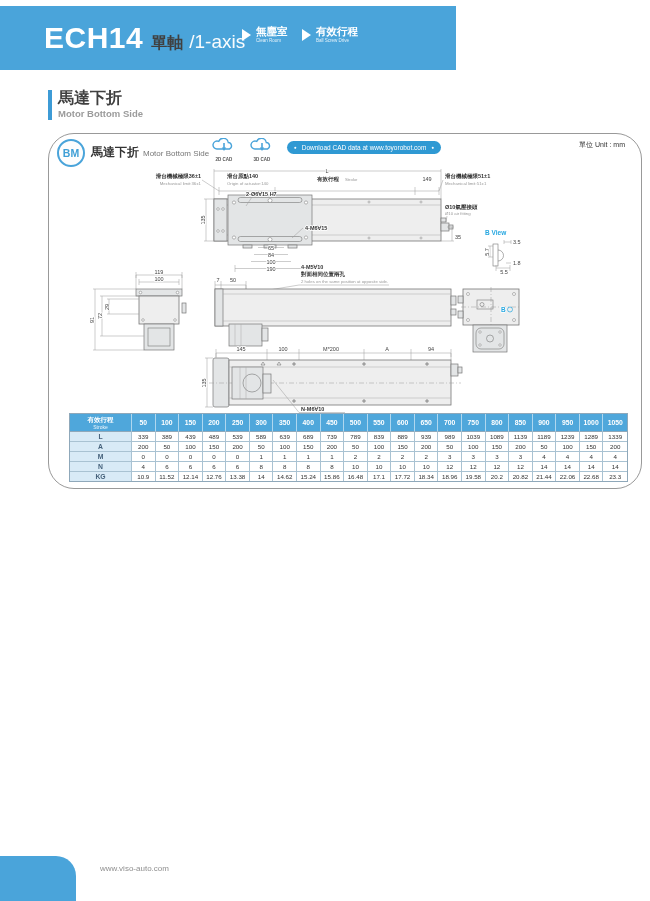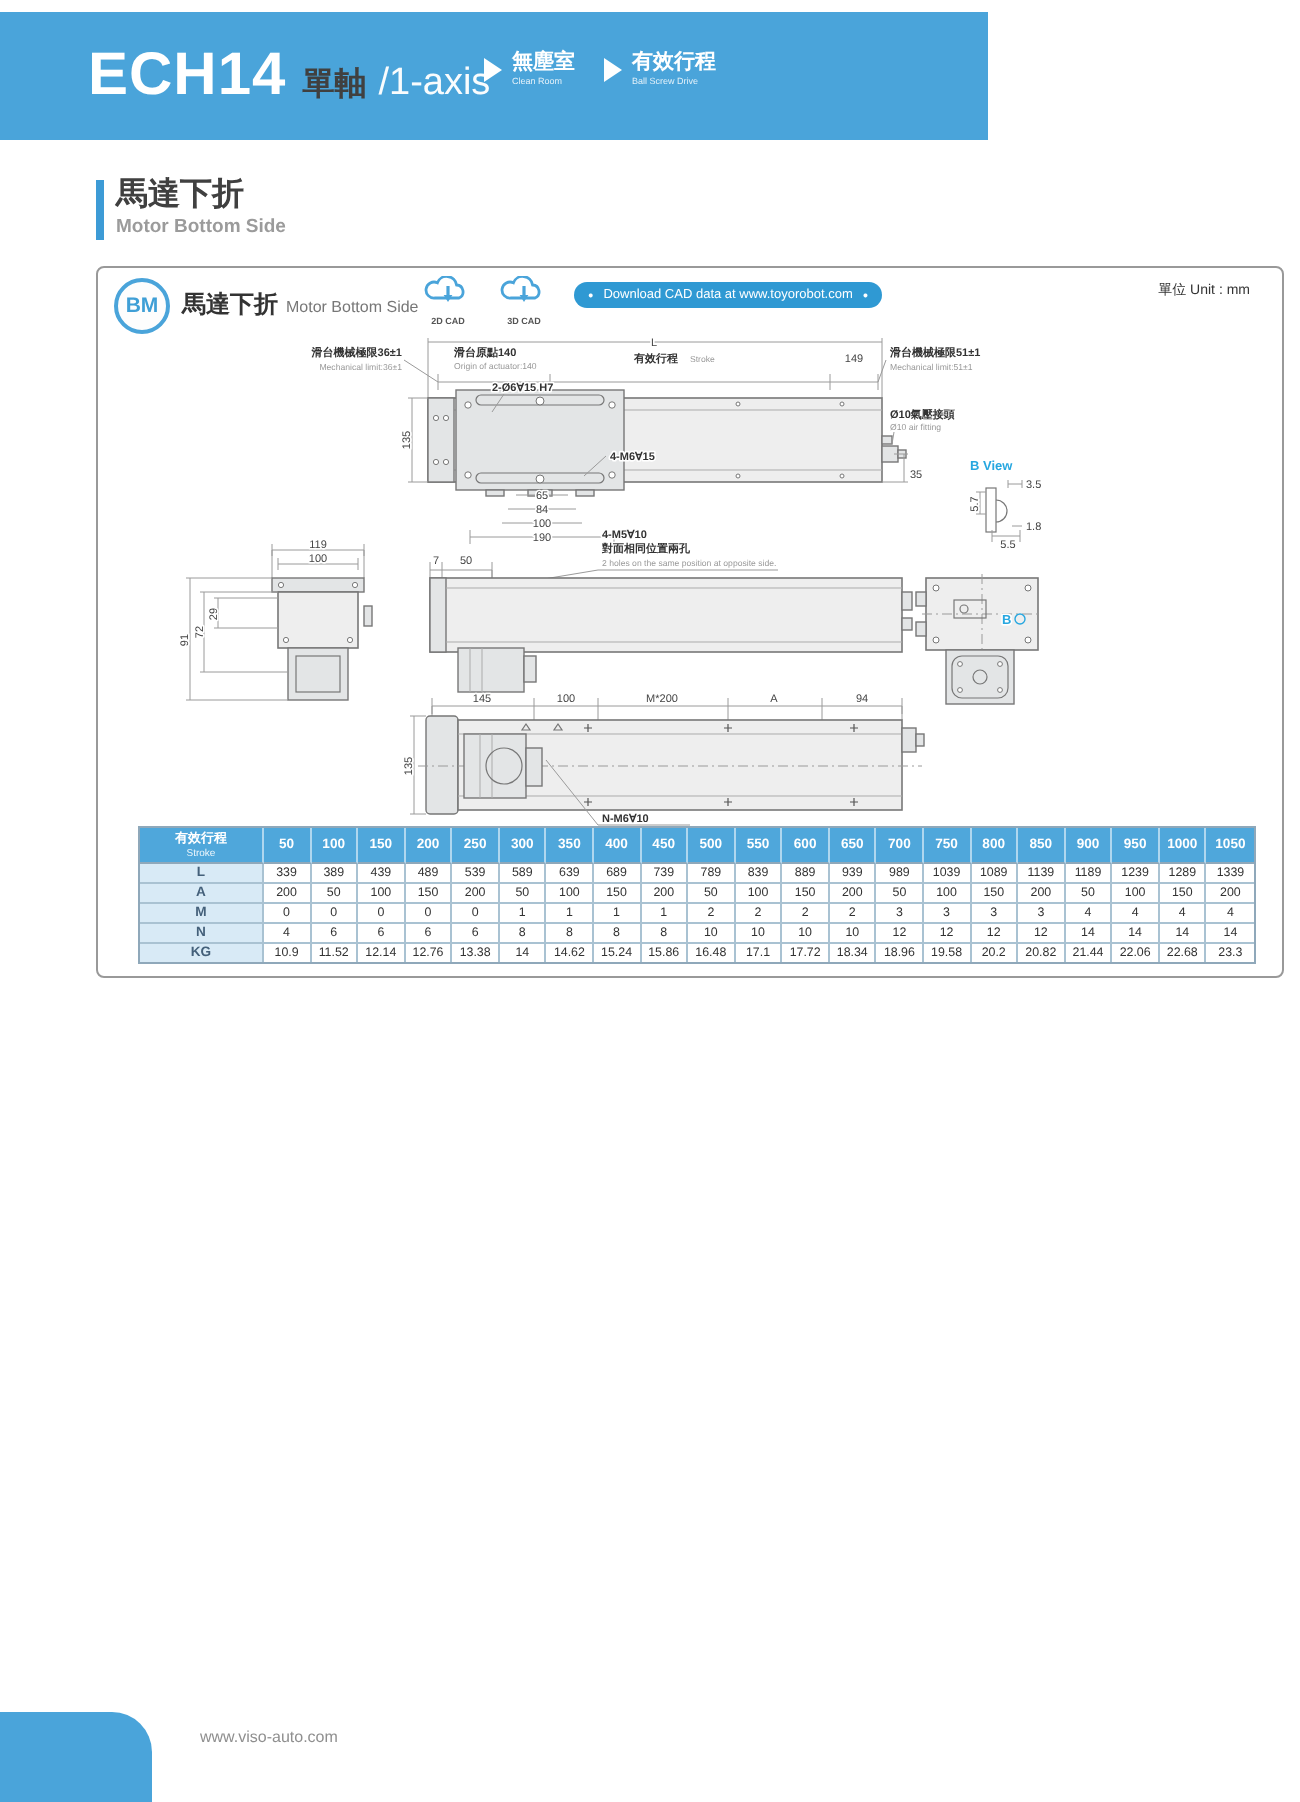--- a/index.html
+++ b/index.html
@@ -1,37 +1,37 @@
 <!DOCTYPE html>
 <html><head>
 <meta charset="utf-8">
 <style>
   html,body{margin:0;padding:0;background:#fff;}
   .page{position:relative;width:650px;height:901px;background:#fff;overflow:hidden;
         font-family:"Liberation Sans",sans-serif;}
   
-  .topbar{position:absolute;left:0;top:6px;width:494px;height:64px;background:#4AA4DA;}
+  .topbar{position:absolute;left:0;top:6px;width:456px;height:64px;background:#4AA4DA;}
   .topbar-inner{position:absolute;left:44px;top:0;height:64px;display:flex;align-items:baseline;}
   .model{font-size:30px;font-weight:900;color:#fff;letter-spacing:.5px;line-height:64px;}
   .t-zh{font-size:16px;font-weight:bold;color:#404040;margin-left:8px;}
   .t-en{font-size:19px;font-weight:normal;color:#fff;margin-left:6px;opacity:.97;}
   .hbadge{position:absolute;top:19px;display:flex;}
   .hbadge .tri{width:0;height:0;border-left:9px solid #fff;border-top:6.5px solid transparent;
                border-bottom:6.5px solid transparent;margin-top:4px;}
   .hbadge .txt{margin-left:5px;color:#fff;}
   .hbadge .bzh{font-size:10.5px;font-weight:bold;line-height:12px;}
   .hbadge .ben{font-size:4.5px;opacity:.85;line-height:7px;}
   
   .sec{position:absolute;left:48px;top:88px;}
   .sec .bar{position:absolute;left:0;top:2px;width:4px;height:30px;background:#3D9BD6;}
   .sec .szh{padding-left:10px;font-size:16px;font-weight:bold;color:#404040;line-height:19px;}
   .sec .sen{padding-left:10px;font-size:9.5px;font-weight:bold;color:#9b9b9b;line-height:13px;}
   
   .panel{position:absolute;left:48px;top:133px;width:592px;height:354px;background:#fff;
-         border:1px solid #999;border-radius:4px;}
+         border:1px solid #999;border-radius:26px;}
   .unit{position:absolute;right:16px;top:6px;font-size:7px;color:#333;}
   .bm-badge{position:absolute;left:8px;top:5px;width:24px;height:24px;border:2px solid #4AA4DA;
             border-radius:50%;color:#3F9FD6;font-size:10.5px;font-weight:bold;display:flex;
             align-items:center;justify-content:center;background:#fdfdfd;}
   .ph-title{position:absolute;left:42px;top:10px;display:flex;align-items:baseline;gap:4px;}
   .ph-zh{font-size:12px;font-weight:bold;color:#333;}
   .ph-en{font-size:8px;color:#777;}
   .cloud{position:absolute;top:4px;width:30px;text-align:center;}
   .cloud-2d{left:160px;} .cloud-3d{left:198px;}
   .cloud .clabel{font-size:4.5px;color:#555;font-weight:bold;line-height:5px;}

